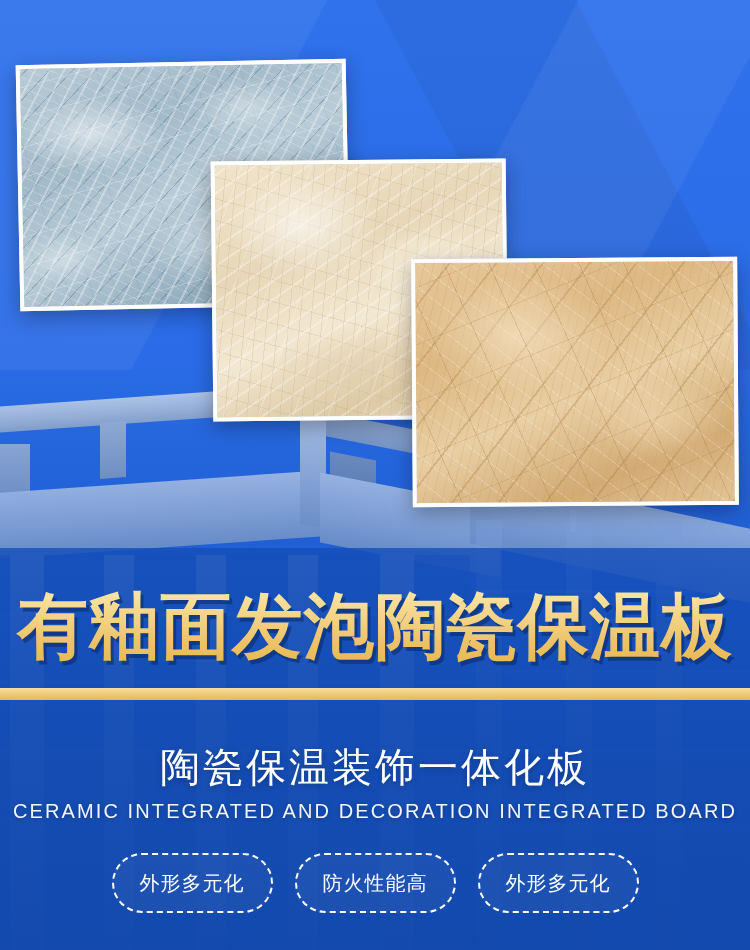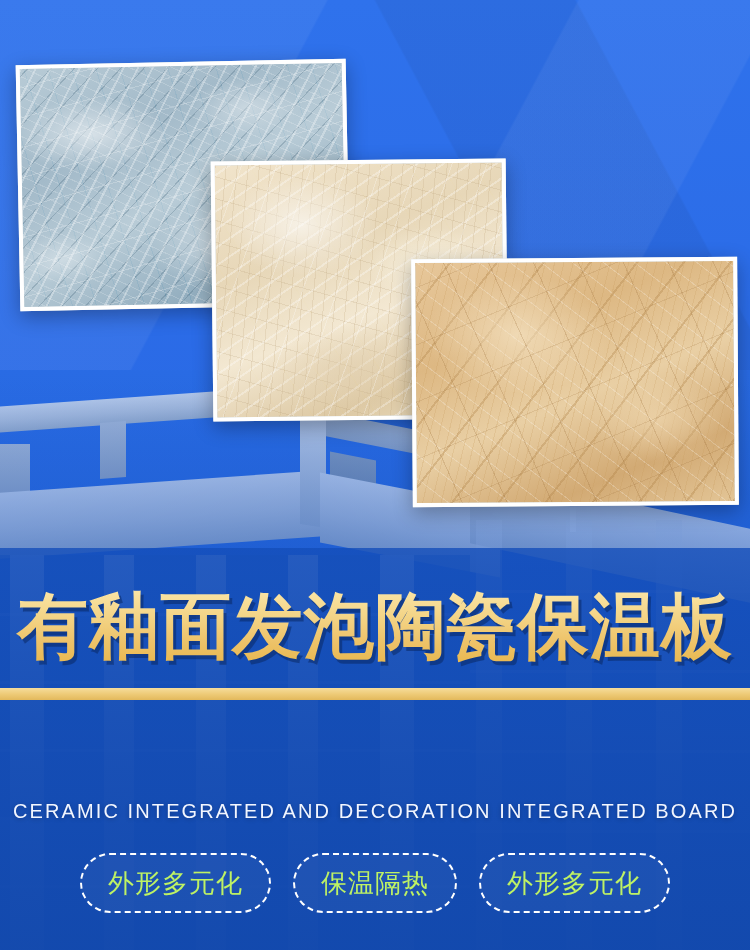--- a/index.html
+++ b/index.html
@@ -170,22 +170,22 @@
 
   
   .pills{
     position:absolute;left:0;right:0;top:853px;
     display:flex;justify-content:center;align-items:center;
     gap:22px;
   }
   .pill{
     border:2px dashed #ffffff;
     border-radius:34px;
-    color:#bef264;
-    font-size:26px;
+    color:#ffffff;
+    font-size:20px;
     line-height:30px;
     letter-spacing:1px;
     padding:13px 26px;
     white-space:nowrap;
     background:rgba(255,255,255,.04);
   }
 </style>
 </head>
 <body>
 
@@ -246,21 +246,22 @@
     <div class="tex tex2"></div>
   </div>
   <div class="panel" id="panel3">
     <div class="tex tex3"></div>
   </div>
 
   <div class="headline">有釉面发泡陶瓷保温板</div>
 
   <div class="gold-bar"></div>
 
+  <div class="subtitle-cn">陶瓷保温装饰一体化板</div>
   <div class="subtitle-en">CERAMIC INTEGRATED AND DECORATION INTEGRATED BOARD</div>
 
   <div class="pills">
     <div class="pill">外形多元化</div>
-    <div class="pill">保温隔热</div>
+    <div class="pill">防火性能高</div>
     <div class="pill">外形多元化</div>
   </div>
 
 </div>
 
 </body></html>

